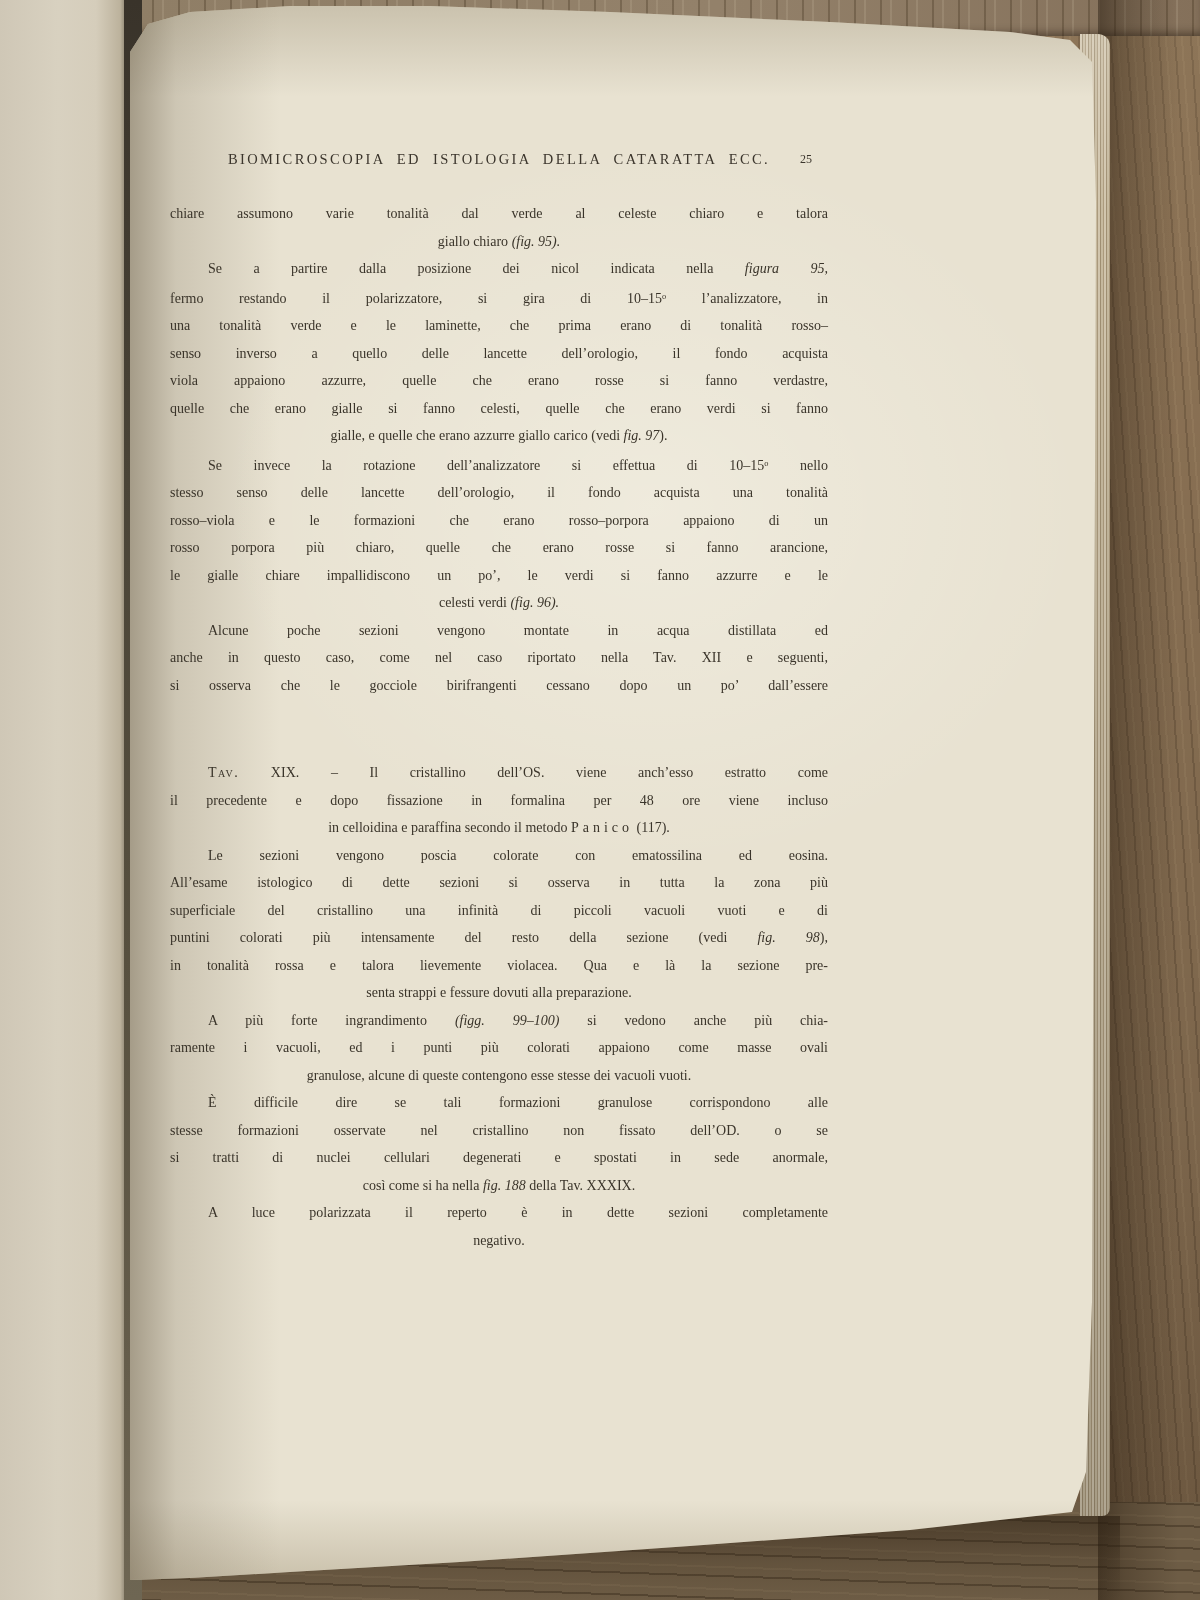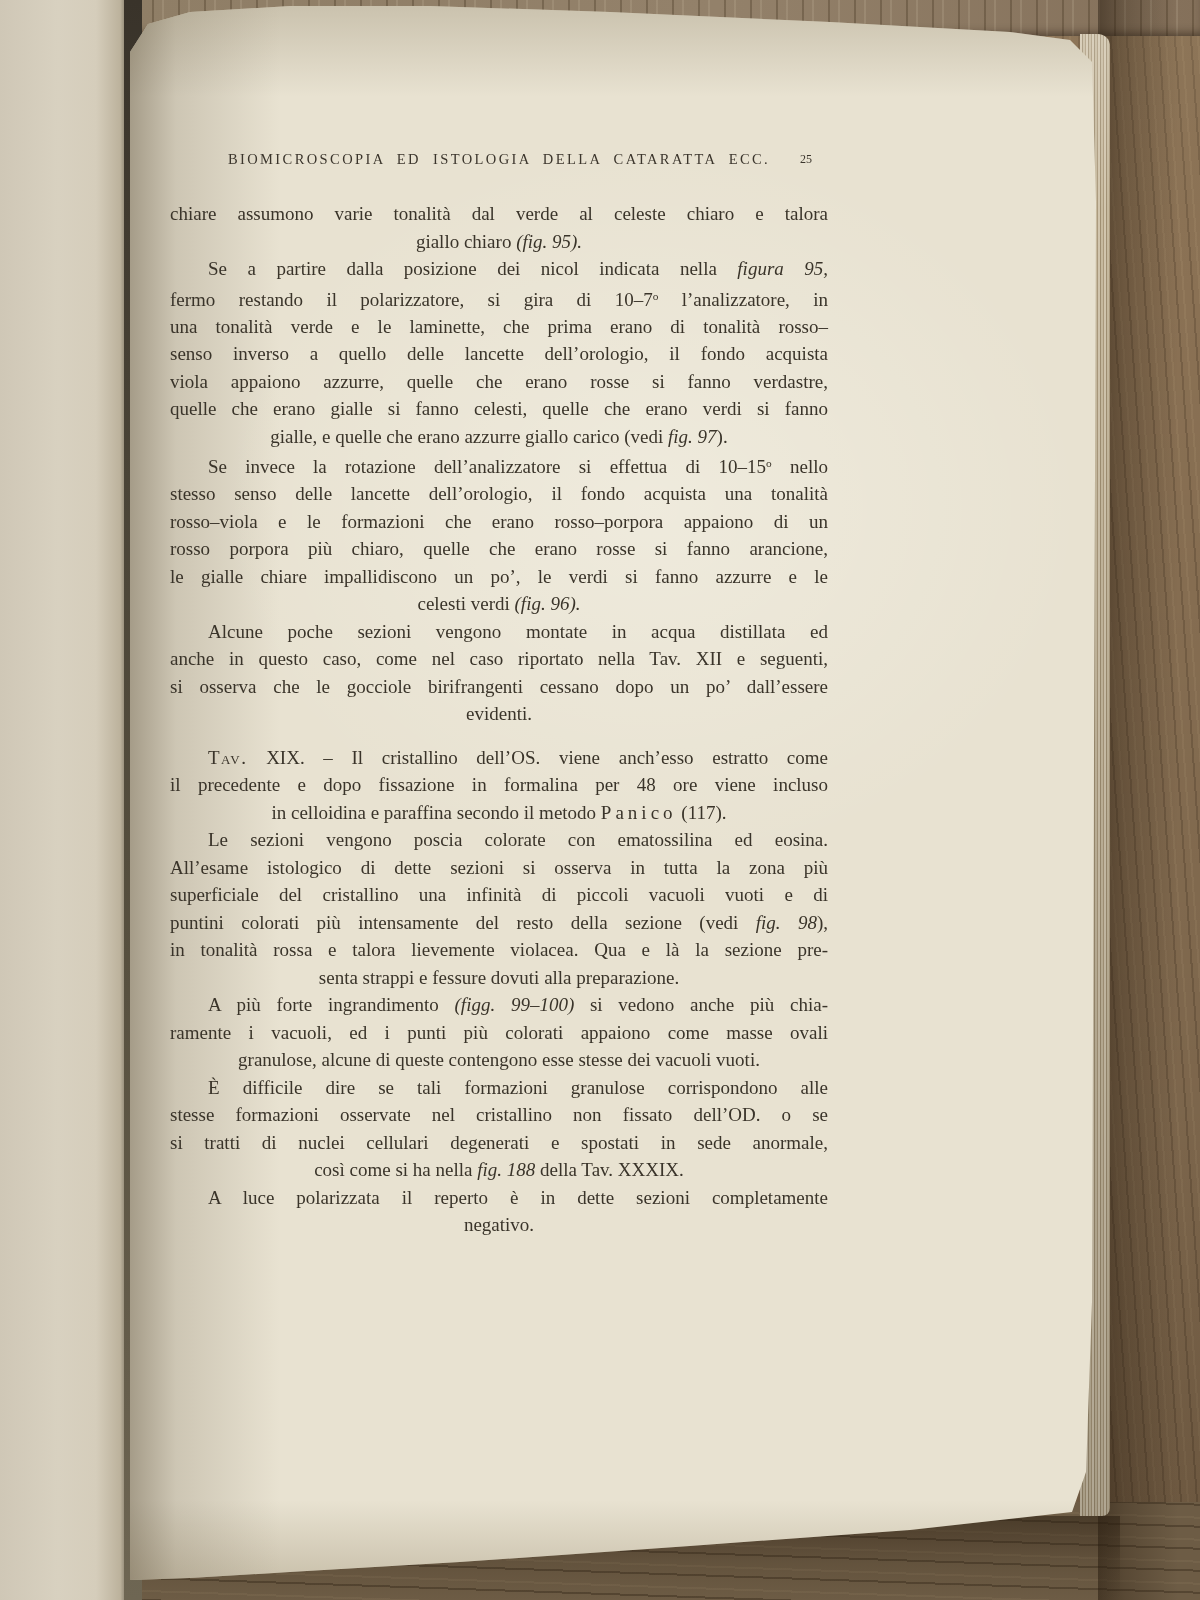--- a/index.html
+++ b/index.html
@@ -37,23 +37,23 @@
       radial-gradient(ellipse 620px 520px at 46% 32%, rgba(255,255,248,0.30), rgba(255,255,248,0) 70%),
       linear-gradient(90deg, rgba(110,98,76,0.55) 0px, rgba(110,98,76,0.22) 46px, rgba(110,98,76,0.0) 150px),
       linear-gradient(270deg, rgba(150,135,105,0.30) 0px, rgba(150,135,105,0) 70px),
       linear-gradient(0deg, rgba(140,125,95,0.33) 0px, rgba(140,125,95,0) 80px),
       linear-gradient(180deg, rgba(150,138,112,0.38) 0px, rgba(150,138,112,0) 95px),
       #e8e2d1;}
   .content{position:absolute;left:40px;top:146px;width:658px;color:#3a342a;}
   .running-header{position:relative;text-align:center;height:22px;line-height:22px;}
   .running-title{font-size:14.5px;letter-spacing:2.4px;word-spacing:6px;color:#3b352c;}
   .page-number{position:absolute;right:16px;top:0;font-size:12px;letter-spacing:0;color:#3b352c;}
-  #text-body{margin-top:30px;font-size:19px;}
+  #text-body{margin-top:30px;font-size:14px;}
   .para{margin:0;}
-  .para.gap{margin-top:16px;}
+  .para.gap{margin-top:60px;}
   .line{line-height:27.5px;min-height:27.5px;text-align:center;white-space:normal;}
   .line.just{text-align:justify;text-align-last:justify;}
   .line.first{text-indent:38px;}
   .seg-i{font-style:italic;}
   .seg-sc{font-variant:small-caps;letter-spacing:1.5px;}
   .seg-sp{letter-spacing:4px;}
   .seg-sup{font-size:0.6em;vertical-align:0.5em;}
 </style>
 </head>
 <body>
@@ -73,40 +73,39 @@
         <span class="running-title">BIOMICROSCOPIA ED ISTOLOGIA DELLA CATARATTA ECC.</span>
         <span class="page-number">25</span>
       </div>
       <div id="text-body">
           <div class="para">
             <div class="line just"><span class="seg-n">chiare assumono varie tonalità dal verde al celeste chiaro e talora</span></div>
             <div class="line"><span class="seg-n">giallo chiaro </span><span class="seg-i">(fig. 95).</span></div>
           </div>
           <div class="para">
             <div class="line just first"><span class="seg-n">Se a partire dalla posizione dei nicol indicata nella </span><span class="seg-i">figura 95,</span></div>
-            <div class="line just"><span class="seg-n">fermo restando il polarizzatore, si gira di 10–7</span><span class="seg-sup">o</span><span class="seg-n"> l’analizzatore, in</span></div>
+            <div class="line just"><span class="seg-n">fermo restando il polarizzatore, si gira di 10–15</span><span class="seg-sup">o</span><span class="seg-n"> l’analizzatore, in</span></div>
             <div class="line just"><span class="seg-n">una tonalità verde e le laminette, che prima erano di tonalità rosso–</span></div>
             <div class="line just"><span class="seg-n">senso inverso a quello delle lancette dell’orologio, il fondo acquista</span></div>
             <div class="line just"><span class="seg-n">viola appaiono azzurre, quelle che erano rosse si fanno verdastre,</span></div>
             <div class="line just"><span class="seg-n">quelle che erano gialle si fanno celesti, quelle che erano verdi si fanno</span></div>
             <div class="line"><span class="seg-n">gialle, e quelle che erano azzurre giallo carico (vedi </span><span class="seg-i">fig. 97</span><span class="seg-n">).</span></div>
           </div>
           <div class="para">
             <div class="line just first"><span class="seg-n">Se invece la rotazione dell’analizzatore si effettua di 10–15</span><span class="seg-sup">o</span><span class="seg-n"> nello</span></div>
             <div class="line just"><span class="seg-n">stesso senso delle lancette dell’orologio, il fondo acquista una tonalità</span></div>
             <div class="line just"><span class="seg-n">rosso–viola e le formazioni che erano rosso–porpora appaiono di un</span></div>
             <div class="line just"><span class="seg-n">rosso porpora più chiaro, quelle che erano rosse si fanno arancione,</span></div>
             <div class="line just"><span class="seg-n">le gialle chiare impallidiscono un po’, le verdi si fanno azzurre e le</span></div>
             <div class="line"><span class="seg-n">celesti verdi </span><span class="seg-i">(fig. 96).</span></div>
           </div>
           <div class="para">
             <div class="line just first"><span class="seg-n">Alcune poche sezioni vengono montate in acqua distillata ed</span></div>
             <div class="line just"><span class="seg-n">anche in questo caso, come nel caso riportato nella Tav. XII e seguenti,</span></div>
             <div class="line just"><span class="seg-n">si osserva che le gocciole birifrangenti cessano dopo un po’ dall’essere</span></div>
-            <div class="line"><span class="seg-n">evidenti.</span></div>
           </div>
           <div class="para gap">
             <div class="line just first"><span class="seg-sc">Tav.</span><span class="seg-n"> XIX. – Il cristallino dell’OS. viene anch’esso estratto come</span></div>
             <div class="line just"><span class="seg-n">il precedente e dopo fissazione in formalina per 48 ore viene incluso</span></div>
             <div class="line"><span class="seg-n">in celloidina e paraffina secondo il metodo </span><span class="seg-sp">Panico</span><span class="seg-n"> (117).</span></div>
           </div>
           <div class="para">
             <div class="line just first"><span class="seg-n">Le sezioni vengono poscia colorate con ematossilina ed eosina.</span></div>
             <div class="line just"><span class="seg-n">All’esame istologico di dette sezioni si osserva in tutta la zona più</span></div>
             <div class="line just"><span class="seg-n">superficiale del cristallino una infinità di piccoli vacuoli vuoti e di</span></div>

